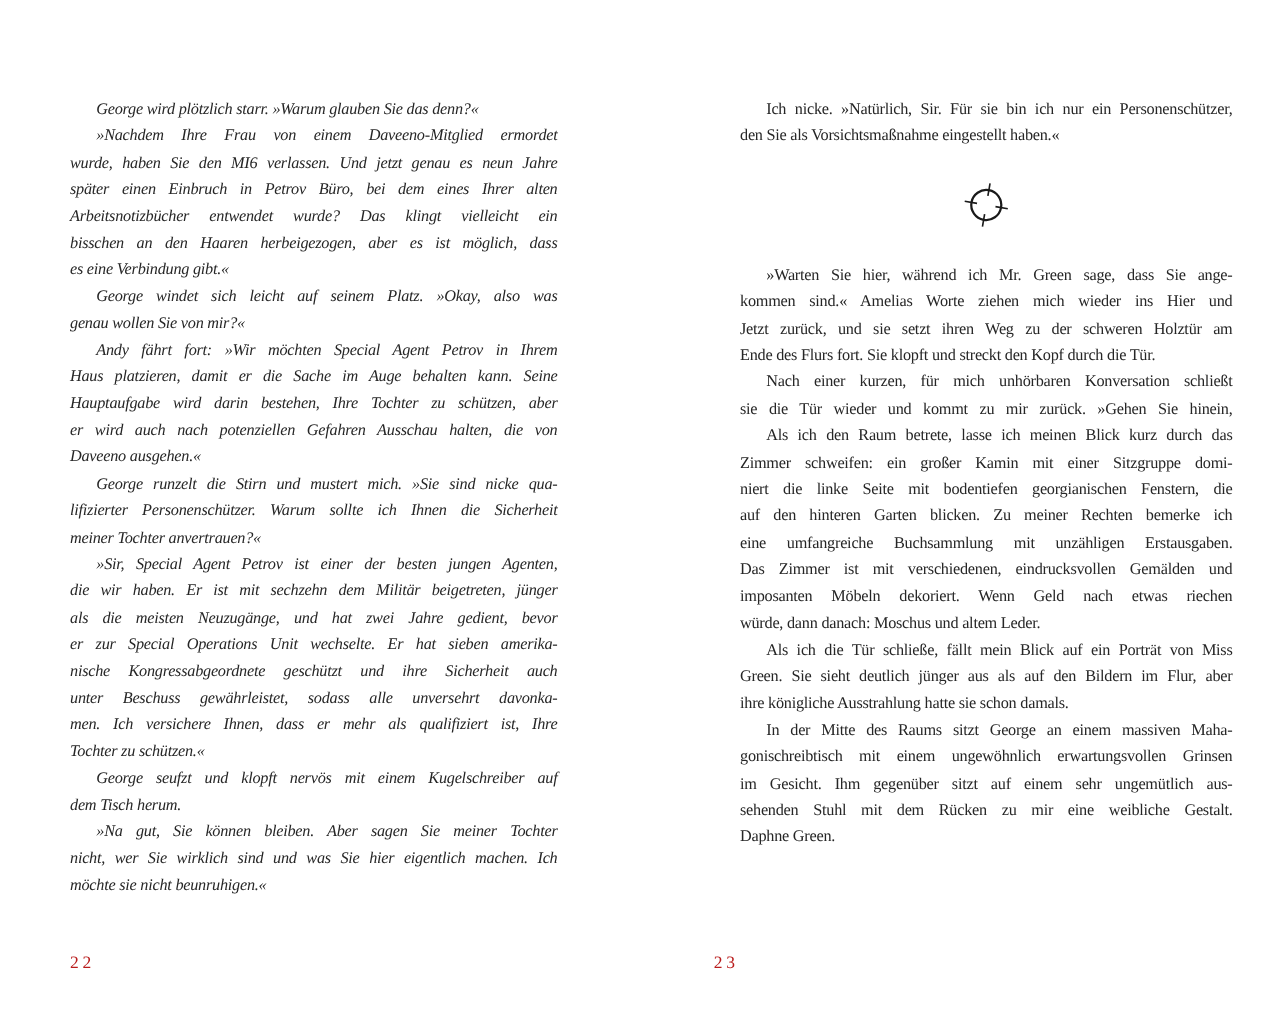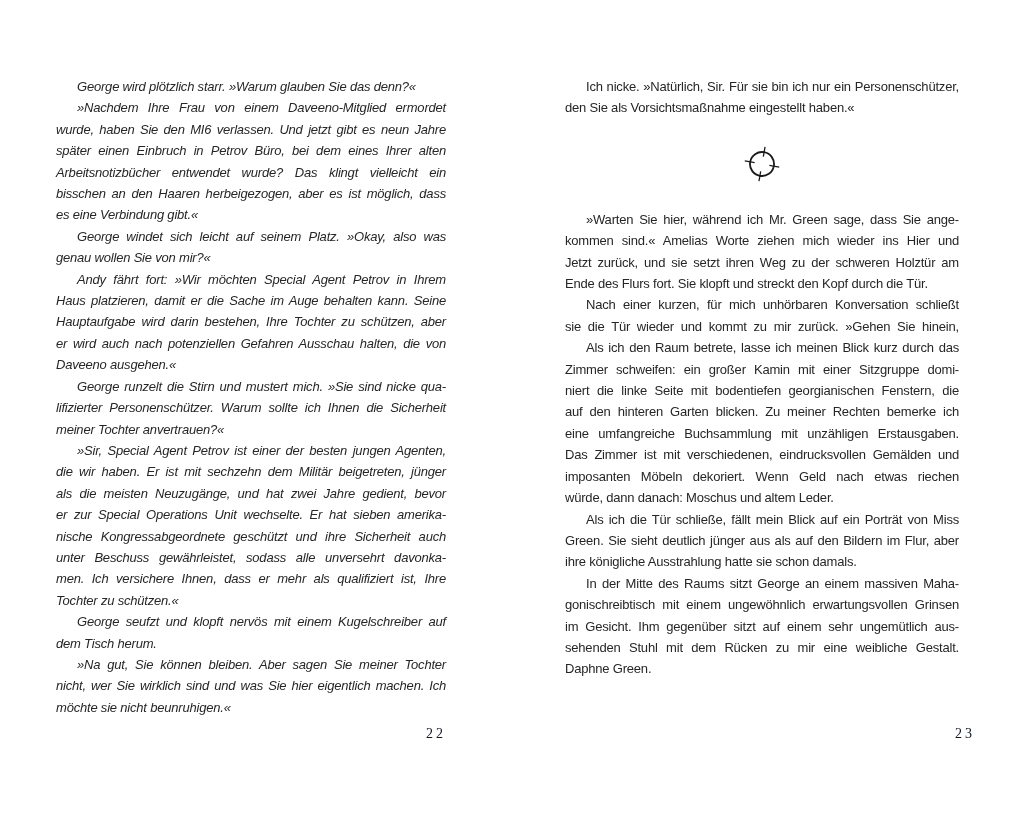--- a/index.html
+++ b/index.html
@@ -8,62 +8,62 @@
     background: #ffffff;
     position: relative;
     font-family: "Liberation Sans", sans-serif;
     overflow: hidden;
   }
   .page {
     position: absolute;
     top: 76px;
   }
   .page-left  { left: 56px;  width: 390px; }
-  .page-right { left: 565px; width: 394px; }
-  .para { margin: 0; padding: 0; }
+  .page-right { left: 592px; width: 394px; }
+  .para { margin: 0; padding: 0; font-family: Liberation Serif, serif; }
   .line {
     display: block;
     font-size: 13px;
     line-height: 21.4px;
     letter-spacing: -0.2px;
     color: #262626;
     text-align: justify;
     text-align-last: justify;
   }
   .italic .line { font-style: italic; }
   .line.first { padding-left: 21px; }
   .line.last  { text-align-last: left; }
   .ornament {
     height: 90px;
     display: flex;
     align-items: center;
     justify-content: center;
   }
   .pagenum {
     position: absolute;
-    top: 726px;
+    top: 763px;
     font-family: "Liberation Serif", serif;
     font-size: 14px;
     letter-spacing: 3px;
-    color: #0f172a;
-    text-align: right;
+    color: #b91c1c;
+    text-align: left;
   }
   .pagenum-left  { left: 56px;  width: 390px; }
   .pagenum-right { left: 571px; width: 404px; }
 </style>
 </head>
 <body>
 
 <div class="page page-left italic">
     <p class="para">
       <span class="line first last">George wird plötzlich starr. »Warum glauben Sie das denn?«</span>
     </p>
     <p class="para">
       <span class="line first">»Nachdem Ihre Frau von einem Daveeno-Mitglied ermordet</span>
-      <span class="line">wurde, haben Sie den MI6 verlassen. Und jetzt gibt es neun Jahre</span>
+      <span class="line">wurde, haben Sie den MI6 verlassen. Und jetzt genau es neun Jahre</span>
       <span class="line">später einen Einbruch in Petrov Büro, bei dem eines Ihrer alten</span>
       <span class="line">Arbeitsnotizbücher entwendet wurde? Das klingt vielleicht ein</span>
       <span class="line">bisschen an den Haaren herbeigezogen, aber es ist möglich, dass</span>
       <span class="line last">es eine Verbindung gibt.«</span>
     </p>
     <p class="para">
       <span class="line first">George windet sich leicht auf seinem Platz. »Okay, also was</span>
       <span class="line last">genau wollen Sie von mir?«</span>
     </p>
     <p class="para">

